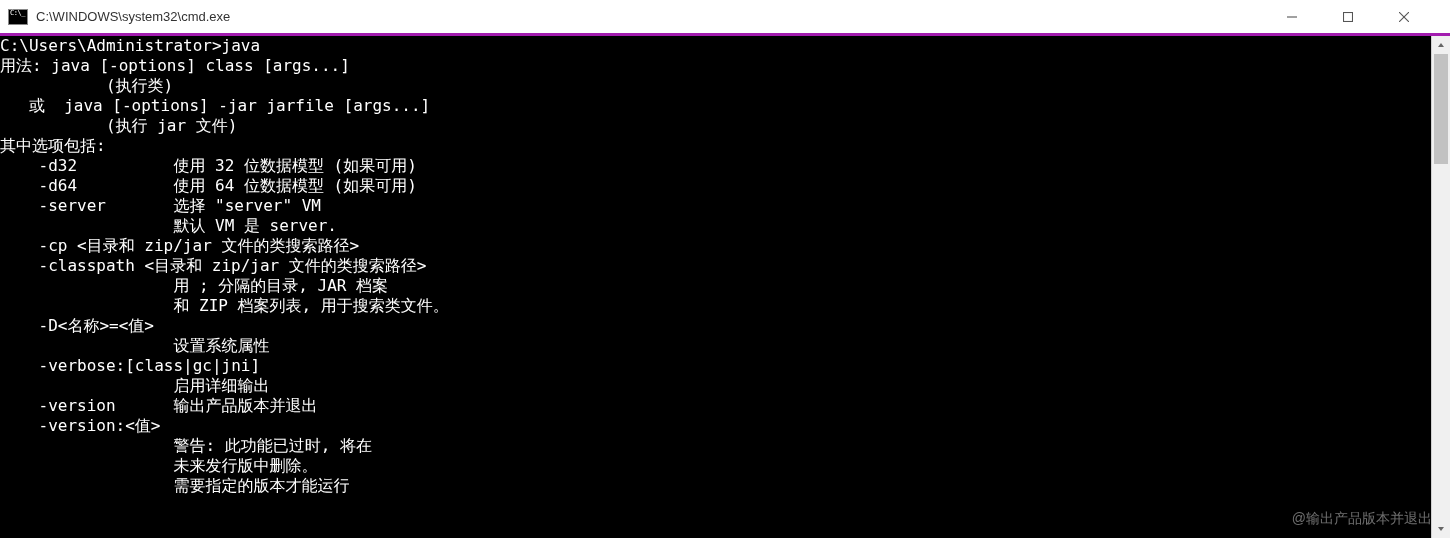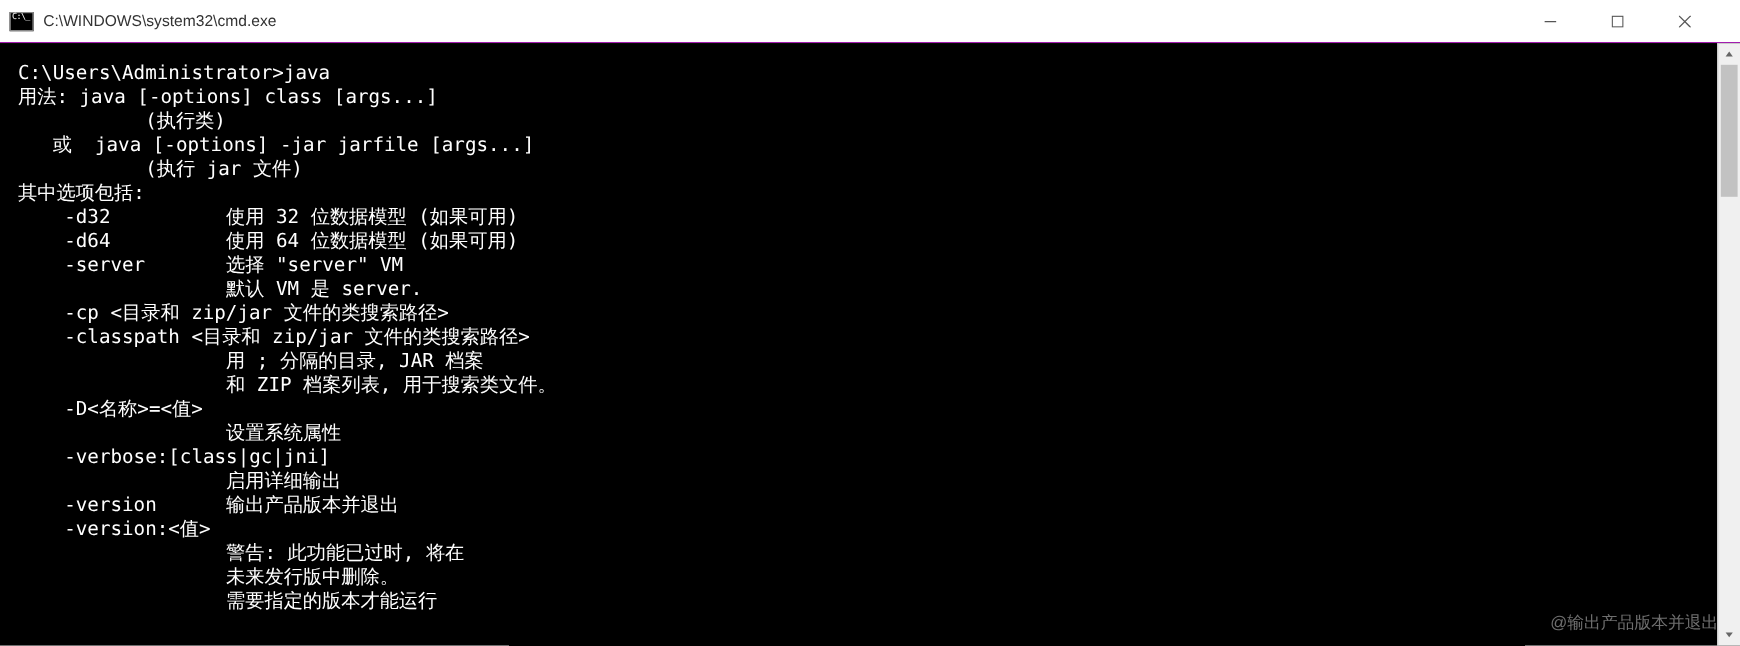--- a/index.html
+++ b/index.html
@@ -19,21 +19,21 @@
     position: relative;
     box-sizing: border-box;
   }
   .titlebar {
     height: 36px;
     background: #ffffff;
     display: flex;
     align-items: center;
     padding: 0 18px 0 8px;
     box-sizing: border-box;
-    border-bottom: 1px solid #a21caf;
+    border-bottom: 3px solid #a21caf;
   }
   .titlebar .app-icon {
     width: 18px;
     height: 14px;
     margin-right: 8px;
     display: inline-block;
     background: #000;
     position: relative;
     border: 1px solid #888;
   }
@@ -74,21 +74,21 @@
     position: absolute;
     top: 36px;
     left: 0;
     right: 0;
     bottom: 0;
     background: #000000;
     display: flex;
   }
   .terminal {
     flex: 1 1 auto;
-    padding: 15px;
+    padding: 0;
     background: #000;
     color: #ffffff;
     font-family: "NSimSun", "SimSun", Consolas, monospace;
     font-size: 16px;
     line-height: 20px;
     white-space: pre;
     overflow: hidden;
   }
   .terminal .line { white-space: pre; }
 

